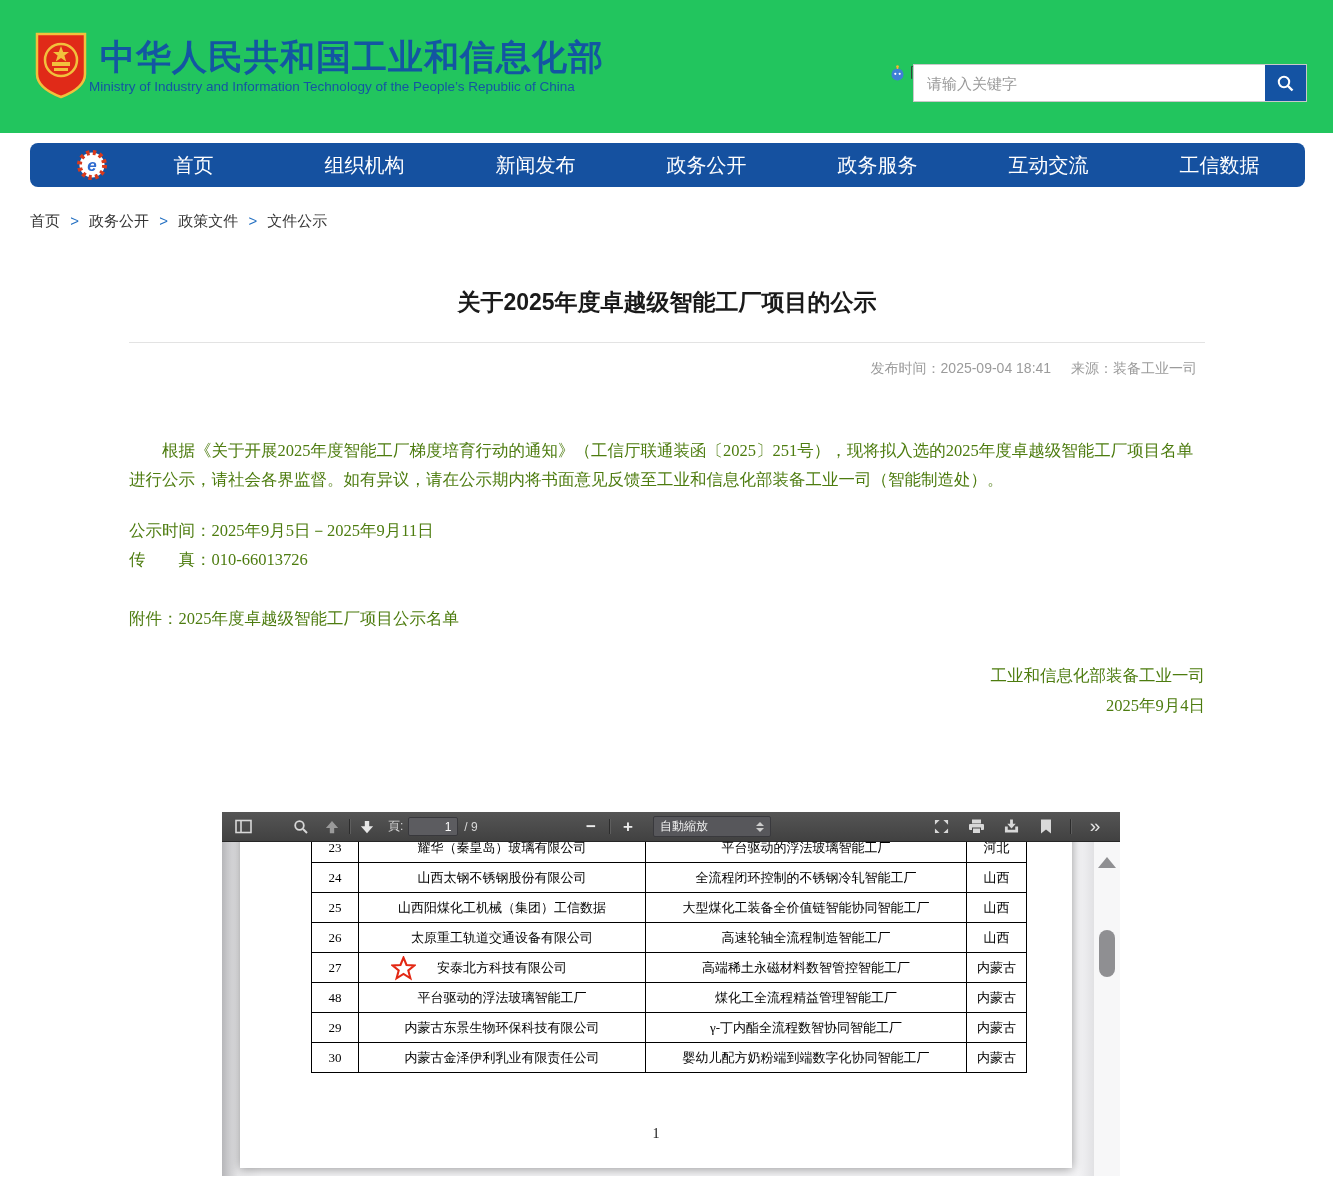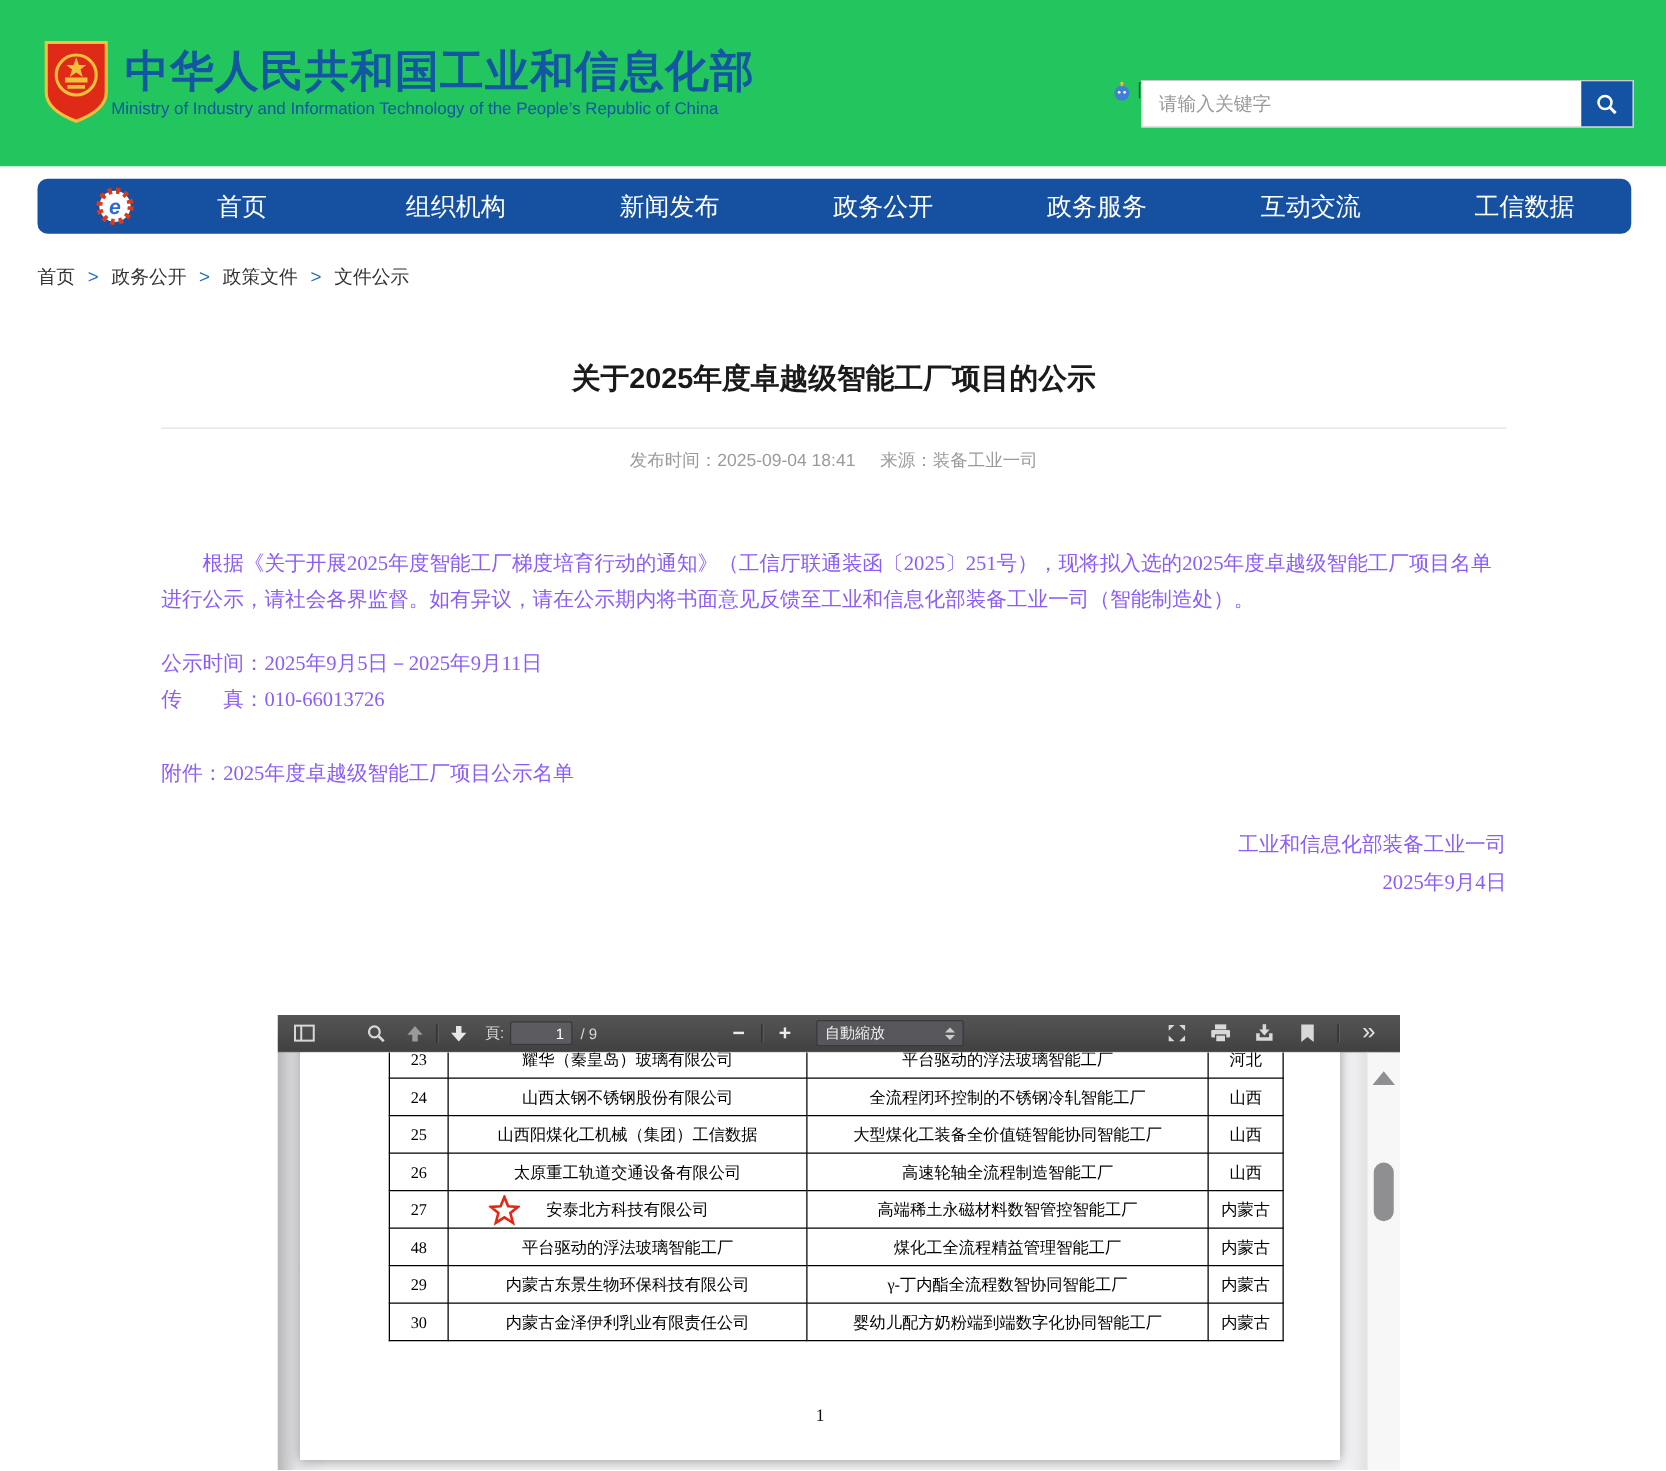--- a/index.html
+++ b/index.html
@@ -30,24 +30,24 @@
 
   
   .breadcrumb { margin: 25px 0 0 30px; font-size: 15px; color: #333; }
   .breadcrumb .sep { color: #2470c2; margin: 0 6px; }
   .breadcrumb .bc { cursor: pointer; }
 
   
   .article { margin-left: 129px; width: 1076px; color: #222; }
   .article-title { margin-top: 56px; text-align: center; font-size: 23px; font-weight: bold; color: #1a1a1a; }
   .article-divider { margin-top: 24px; border-bottom: 1px solid #e3e3e3; }
-  .article-meta { margin-top: 17px; text-align: center; font-size: 14px; color: #9b9b9b; }
+  .article-meta { margin-top: 17px; text-align: right; font-size: 14px; color: #9b9b9b; }
   .article-meta span { margin: 0 8px; }
   .article-body { margin-top: 58px; font-family: "Liberation Serif", serif; font-size: 16.5px;
-    line-height: 29px; color: #8b5cf6; }
+    line-height: 29px; color: #4d7c0f; }
   .para { text-indent: 2em; }
   .info-lines { margin-top: 22px; }
   .info-line { line-height: 29px; }
   .attachment { margin-top: 30px; line-height: 29px; }
   .signature { margin-top: 28px; text-align: right; line-height: 30px; }
   .sign-date { text-align: right; line-height: 30px; }
 
   
   .pdf-viewer { position: absolute; left: 222px; top: 812px; width: 898px; height: 365px;
     overflow: hidden; }

